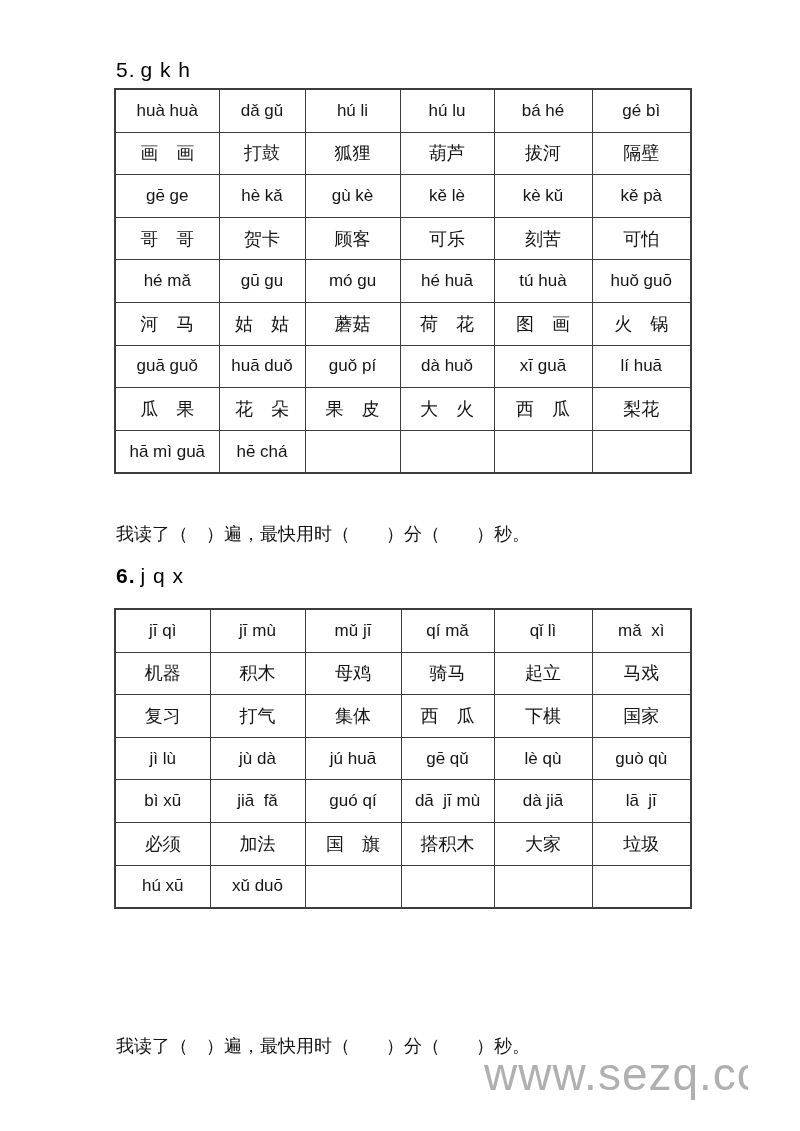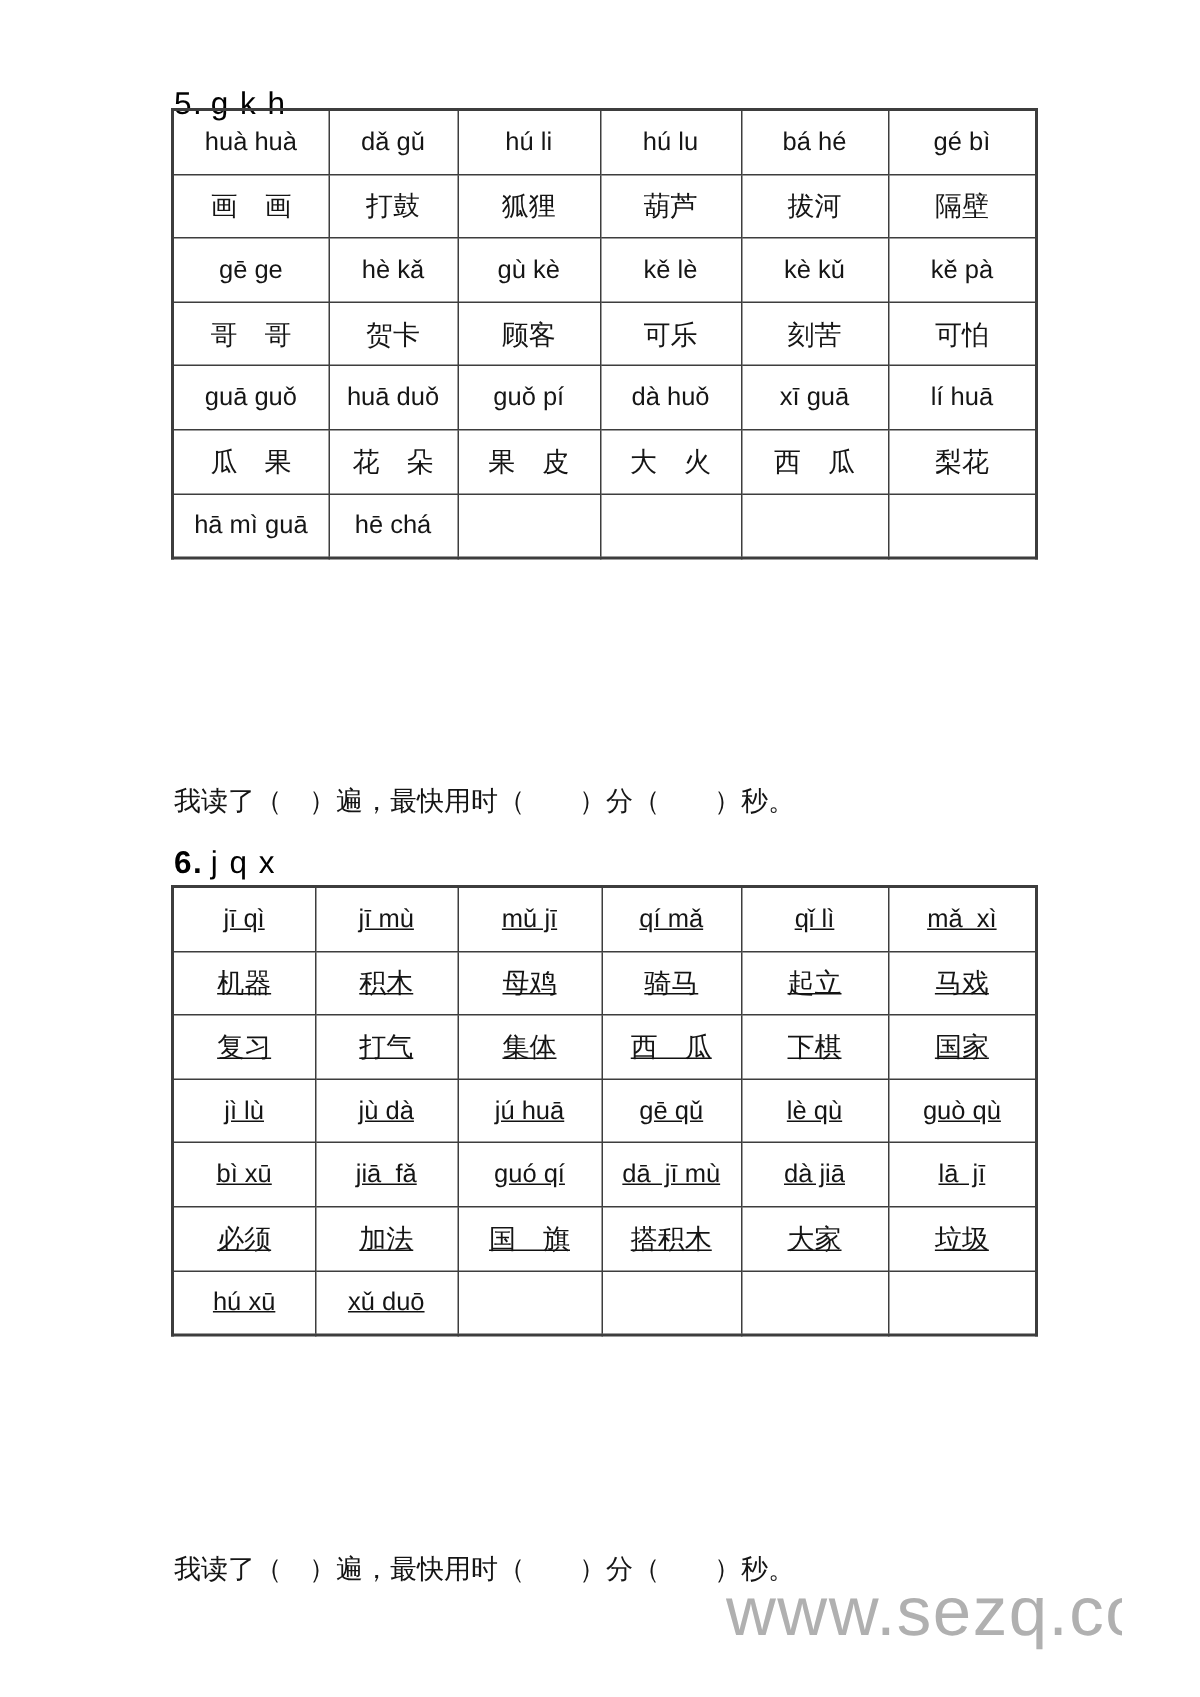--- a/index.html
+++ b/index.html
@@ -27,22 +27,22 @@
   .sec-title .num{margin-right:5px;}
   #title6 .num{font-weight:bold;}
   table.wordgrid{
     position:absolute;
     left:114px;
     width:578px;
     border-collapse:collapse;
     table-layout:fixed;
     border:2px solid #3d3d3d;
   }
-  #table5{top:72px;}
-  #table6{top:590px;text-decoration:underline;}
+  #table5{top:88px;}
+  #table6{top:608px;}
   .wordgrid td{
     border:1px solid #3d3d3d;
     height:41.6px;
     padding:0;
     text-align:center;
     vertical-align:middle;
     white-space:pre;
     overflow:hidden;
   }
   td.pinyin{
@@ -134,20 +134,36 @@
         </tr>
         <tr>
           <td class="hanzi">哥　哥</td>
           <td class="hanzi">贺卡</td>
           <td class="hanzi">顾客</td>
           <td class="hanzi">可乐</td>
           <td class="hanzi">刻苦</td>
           <td class="hanzi">可怕</td>
         </tr>
         <tr>
+          <td class="pinyin">hé mǎ</td>
+          <td class="pinyin">gū gu</td>
+          <td class="pinyin">mó gu</td>
+          <td class="pinyin">hé huā</td>
+          <td class="pinyin">tú huà</td>
+          <td class="pinyin">huǒ guō</td>
+        </tr>
+        <tr>
+          <td class="hanzi">河　马</td>
+          <td class="hanzi">姑　姑</td>
+          <td class="hanzi">蘑菇</td>
+          <td class="hanzi">荷　花</td>
+          <td class="hanzi">图　画</td>
+          <td class="hanzi">火　锅</td>
+        </tr>
+        <tr>
           <td class="pinyin">guā guǒ</td>
           <td class="pinyin">huā duǒ</td>
           <td class="pinyin">guǒ pí</td>
           <td class="pinyin">dà huǒ</td>
           <td class="pinyin">xī guā</td>
           <td class="pinyin">lí huā</td>
         </tr>
         <tr>
           <td class="hanzi">瓜　果</td>
           <td class="hanzi">花　朵</td>

